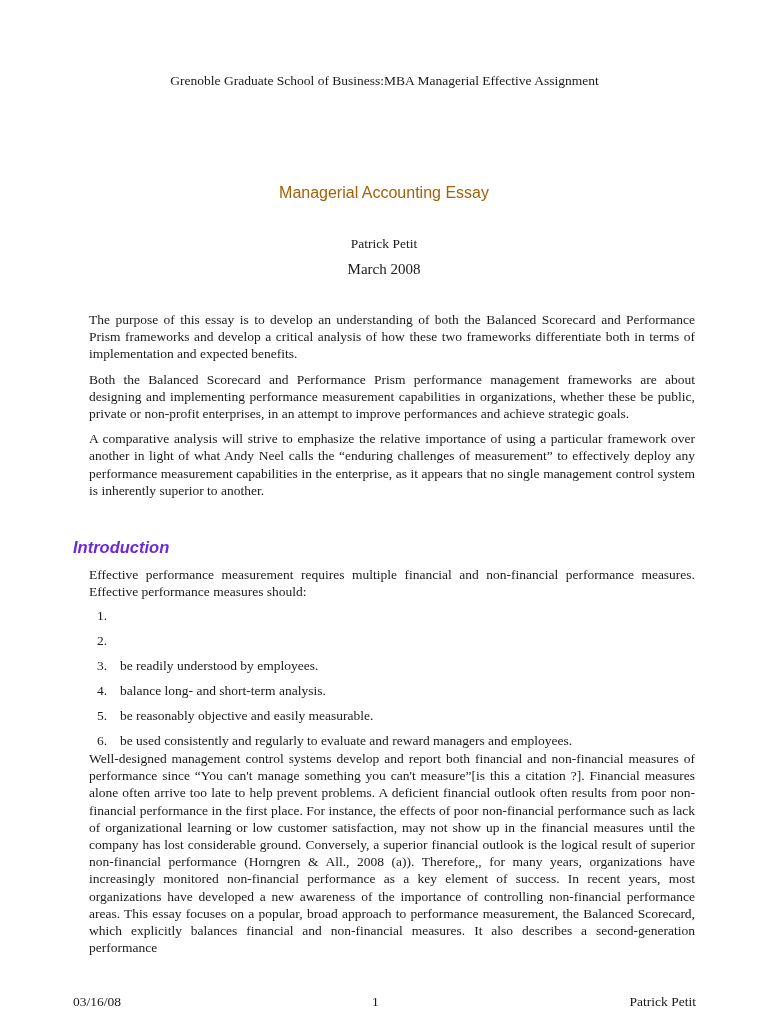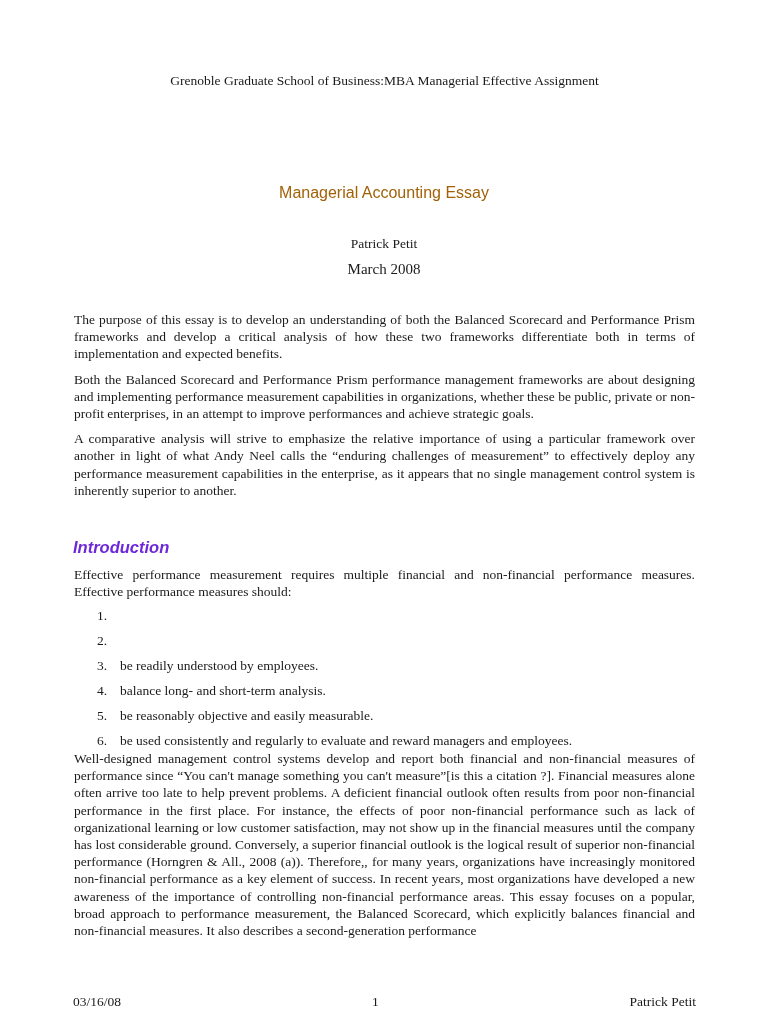--- a/index.html
+++ b/index.html
@@ -6,21 +6,21 @@
   body { width: 768px; height: 1024px; position: relative; overflow: hidden;
          font-family: "Liberation Serif", serif; color: #1a1a1a; }
   .hdr { position: absolute; top: 73px; left: 73px; right: 72px; height: 20px;
          display: flex; justify-content: center; font-size: 13.5px; }
   .title { position: absolute; top: 184px; left: 0; width: 768px; text-align: center;
            font-family: "Liberation Sans", sans-serif; font-size: 16px; color: #a16207; }
   .author { position: absolute; top: 236px; left: 0; width: 768px; text-align: center; font-size: 13.5px; }
   .date { position: absolute; top: 261px; left: 0; width: 768px; text-align: center; font-size: 15px; }
   .body { position: absolute; left: 73px; width: 622px; font-size: 13.5px; line-height: 17.2px;
           text-align: justify; }
-  .body p { margin: 0 0 8px 1px; }
+  .body p { margin: 0 0 8px 16px; }
   .p1 { top: 311px; }
   .h2 { position: absolute; top: 538px; left: 73px; font-family: "Liberation Sans", sans-serif;
         font-weight: bold; font-style: italic; font-size: 16.5px; color: #6d28d9; }
   .p4 { top: 566px; }
   .list { position: absolute; top: 608px; left: 97px; width: 600px; font-size: 13.5px; margin: 0; padding: 0; list-style: none; }
   .list li { height: 25px; display: flex; }
   .list .num { width: 23px; }
   .p5 { top: 750px; }
   .ftr { position: absolute; top: 994px; left: 73px; right: 72px; display: flex;
          justify-content: space-between; font-size: 13.5px; }

